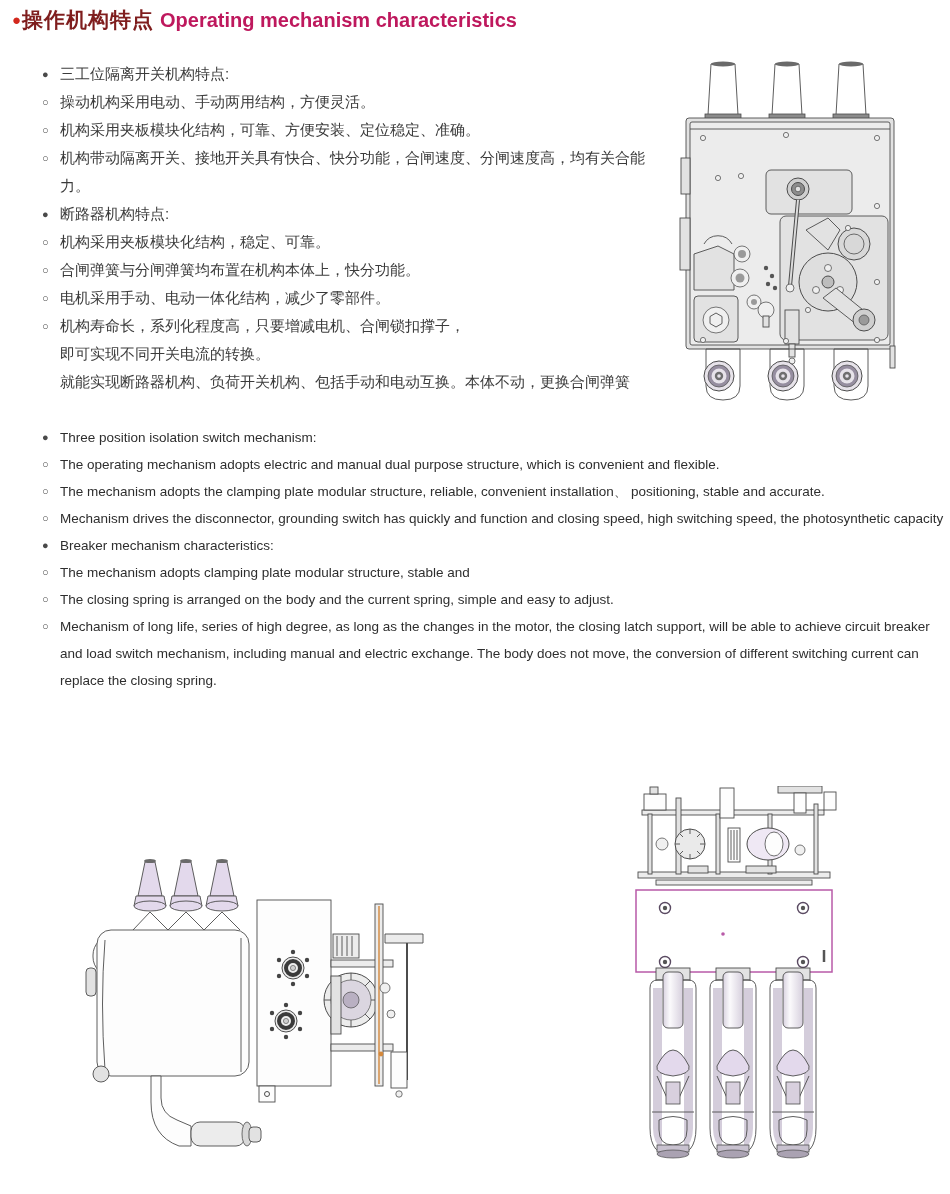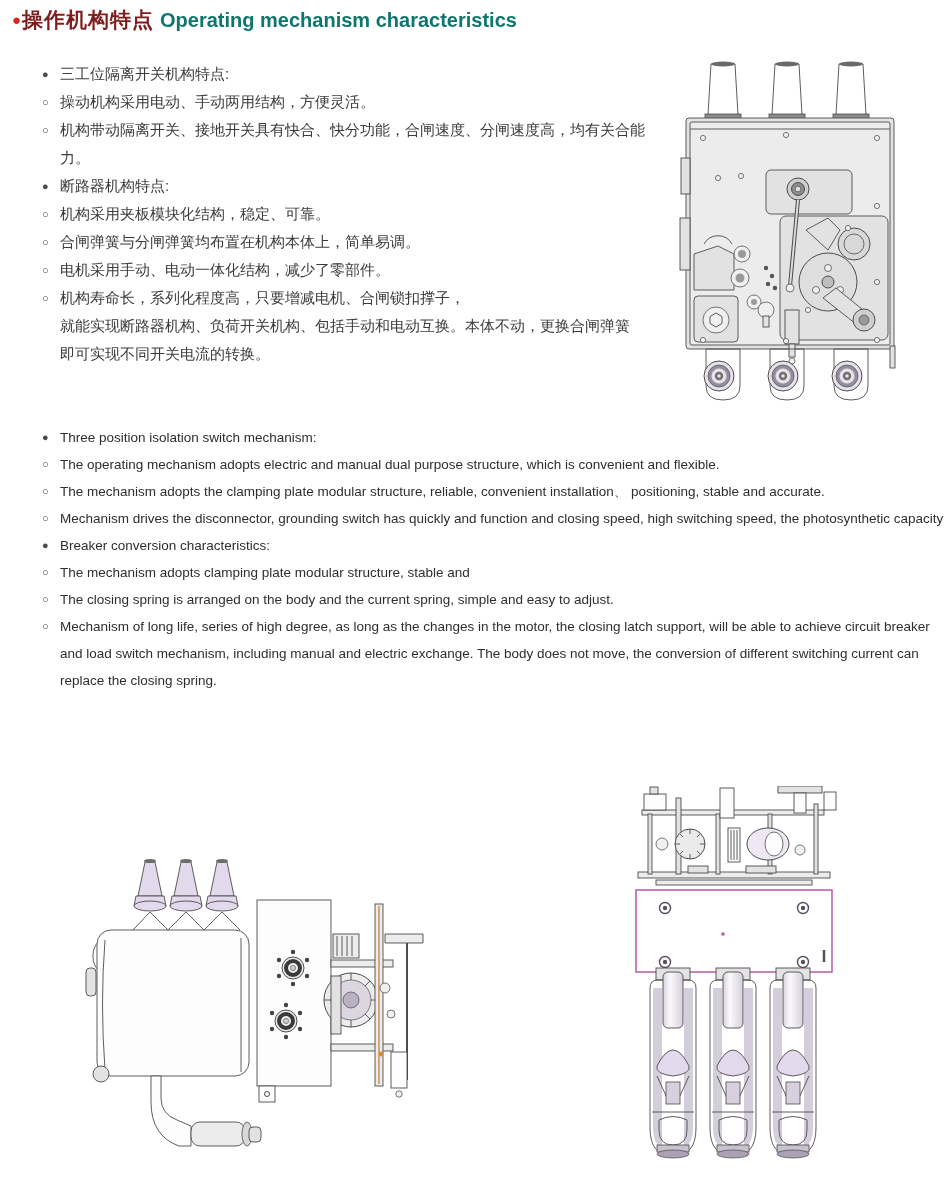--- a/index.html
+++ b/index.html
@@ -4,21 +4,21 @@
 <style>
   html,body{margin:0;padding:0;background:#fff;}
   .page{
     position:relative;width:950px;height:1194px;background:#fff;overflow:hidden;
     font-family:"Liberation Sans","DejaVu Sans",sans-serif;color:#333;
   }
   
   .title{position:absolute;left:12px;top:6px;white-space:nowrap;}
   .tdot{color:#d3281d;font-size:15px;vertical-align:2px;margin-right:1px;}
   .tcn{color:#7f1d1d;font-size:21px;font-weight:bold;letter-spacing:1px;}
-  .ten{color:#0f766e;font-size:20px;font-weight:bold;margin-left:6px;}
+  .ten{color:#be185d;font-size:20px;font-weight:bold;margin-left:6px;}
   
   ul.blist{list-style:none;margin:0;padding:0;position:absolute;}
   ul.blist li{padding-left:18px;margin-left:30px;}
   ul.blist .mk{display:inline-block;width:18px;margin-left:-18px;font-size:11px;color:#4a4a4a;vertical-align:1px;}
   .cn-list{left:12px;top:60px;width:652px;font-size:15px;line-height:28px;color:#3b3b3b;}
   .en-list{left:12px;top:424px;width:935px;font-size:13.5px;line-height:27px;color:#2e2e2e;}
   
   .fig{position:absolute;}
   .fig svg{display:block;}
   .fig1{left:678px;top:58px;}
@@ -36,36 +36,37 @@
 
 <div class="page">
 
   <div class="title">
     <span class="tdot">●</span><span class="tcn">操作机构特点</span><span class="ten">Operating mechanism characteristics</span>
   </div>
 
   <ul class="blist cn-list">
     <li><span class="mk">●</span><span>三工位隔离开关机构特点:</span></li>
     <li><span class="mk">○</span><span>操动机构采用电动、手动两用结构，方便灵活。</span></li>
+    <li><span class="mk">○</span><span>机构采用夹板模块化结构，可靠、方便安装、定位稳定、准确。</span></li>
     <li><span class="mk">○</span><span>机构带动隔离开关、接地开关具有快合、快分功能，合闸速度、分闸速度高，均有关合能力。</span></li>
     <li><span class="mk">●</span><span>断路器机构特点:</span></li>
     <li><span class="mk">○</span><span>机构采用夹板模块化结构，稳定、可靠。</span></li>
-    <li><span class="mk">○</span><span>合闸弹簧与分闸弹簧均布置在机构本体上，简单易调。</span></li>
+    <li><span class="mk">○</span><span>合闸弹簧与分闸弹簧均布置在机构本体上，快分功能。</span></li>
     <li><span class="mk">○</span><span>电机采用手动、电动一体化结构，减少了零部件。</span></li>
     <li><span class="mk">○</span><span>机构寿命长，系列化程度高，只要增减电机、合闸锁扣撑子，</span></li>
+    <li><span class="mk"></span><span>即可实现不同开关电流的转换。</span></li>
     <li><span class="mk"></span><span>就能实现断路器机构、负荷开关机构、包括手动和电动互换。本体不动，更换合闸弹簧</span></li>
-    <li><span class="mk"></span><span>即可实现不同开关电流的转换。</span></li>
   </ul>
 
   <ul class="blist en-list">
     <li><span class="mk">●</span><span>Three position isolation switch mechanism:</span></li>
     <li><span class="mk">○</span><span>The operating mechanism adopts electric and manual dual purpose structure, which is convenient and flexible.</span></li>
     <li><span class="mk">○</span><span>The mechanism adopts the clamping plate modular structure, reliable, convenient installation、 positioning, stable and accurate.</span></li>
     <li><span class="mk">○</span><span>Mechanism drives the disconnector, grounding switch has quickly and function and closing speed, high switching speed, the photosynthetic capacity</span></li>
-    <li><span class="mk">●</span><span>Breaker conversion characteristics:</span></li>
+    <li><span class="mk">●</span><span>Breaker mechanism characteristics:</span></li>
     <li><span class="mk">○</span><span>The mechanism adopts clamping plate modular structure, stable and</span></li>
     <li><span class="mk">○</span><span>The closing spring is arranged on the body and the current spring, simple and easy to adjust.</span></li>
     <li><span class="mk">○</span><span>Mechanism of long life, series of high degree, as long as the changes in the motor, the closing latch support, will be able to achieve circuit breaker and load switch mechanism, including manual and electric exchange. The body does not move, the conversion of different switching current can replace the closing spring.</span></li>
   </ul>
 
   <div class="fig fig1">
     <svg width="228" height="348" viewBox="0 0 228 348">
       <defs>
         <linearGradient id="gbsh" x1="0" y1="0" x2="1" y2="0">
           <stop offset="0" stop-color="#d9d2e0"></stop>

